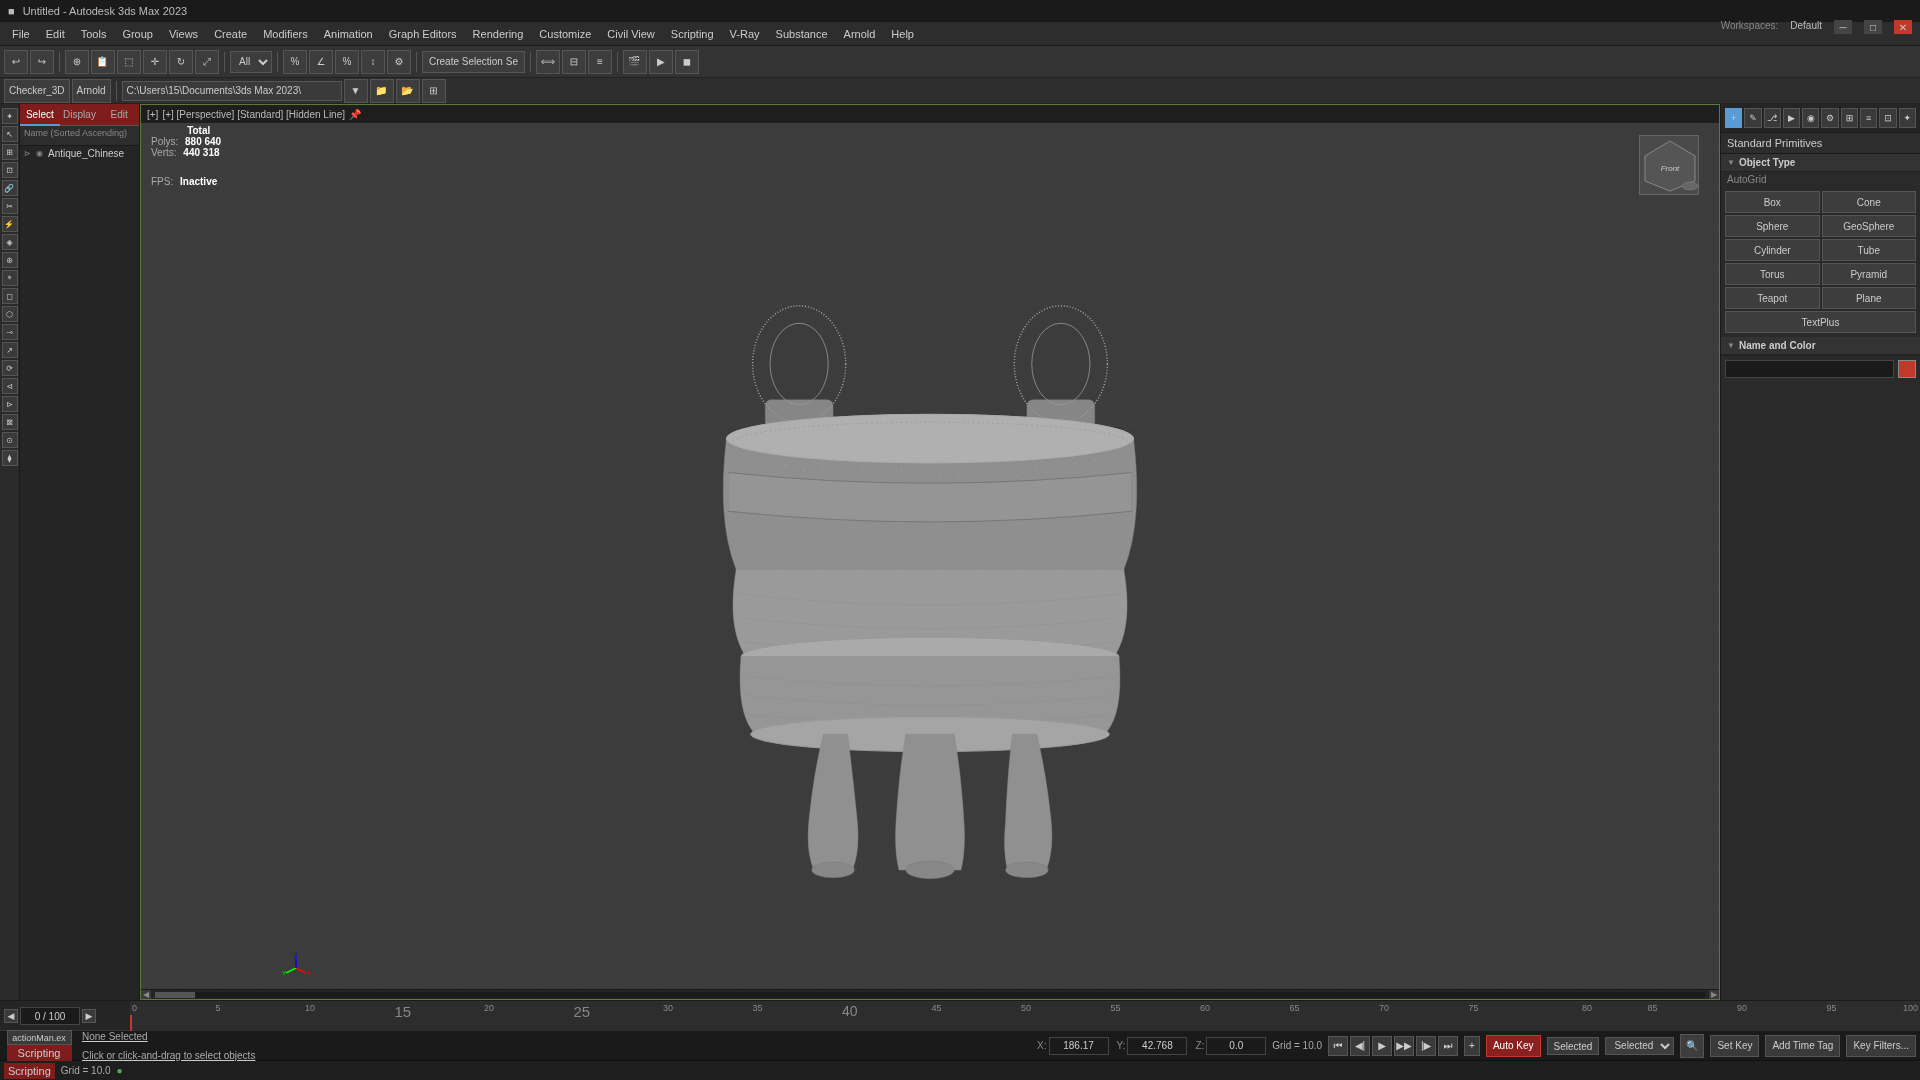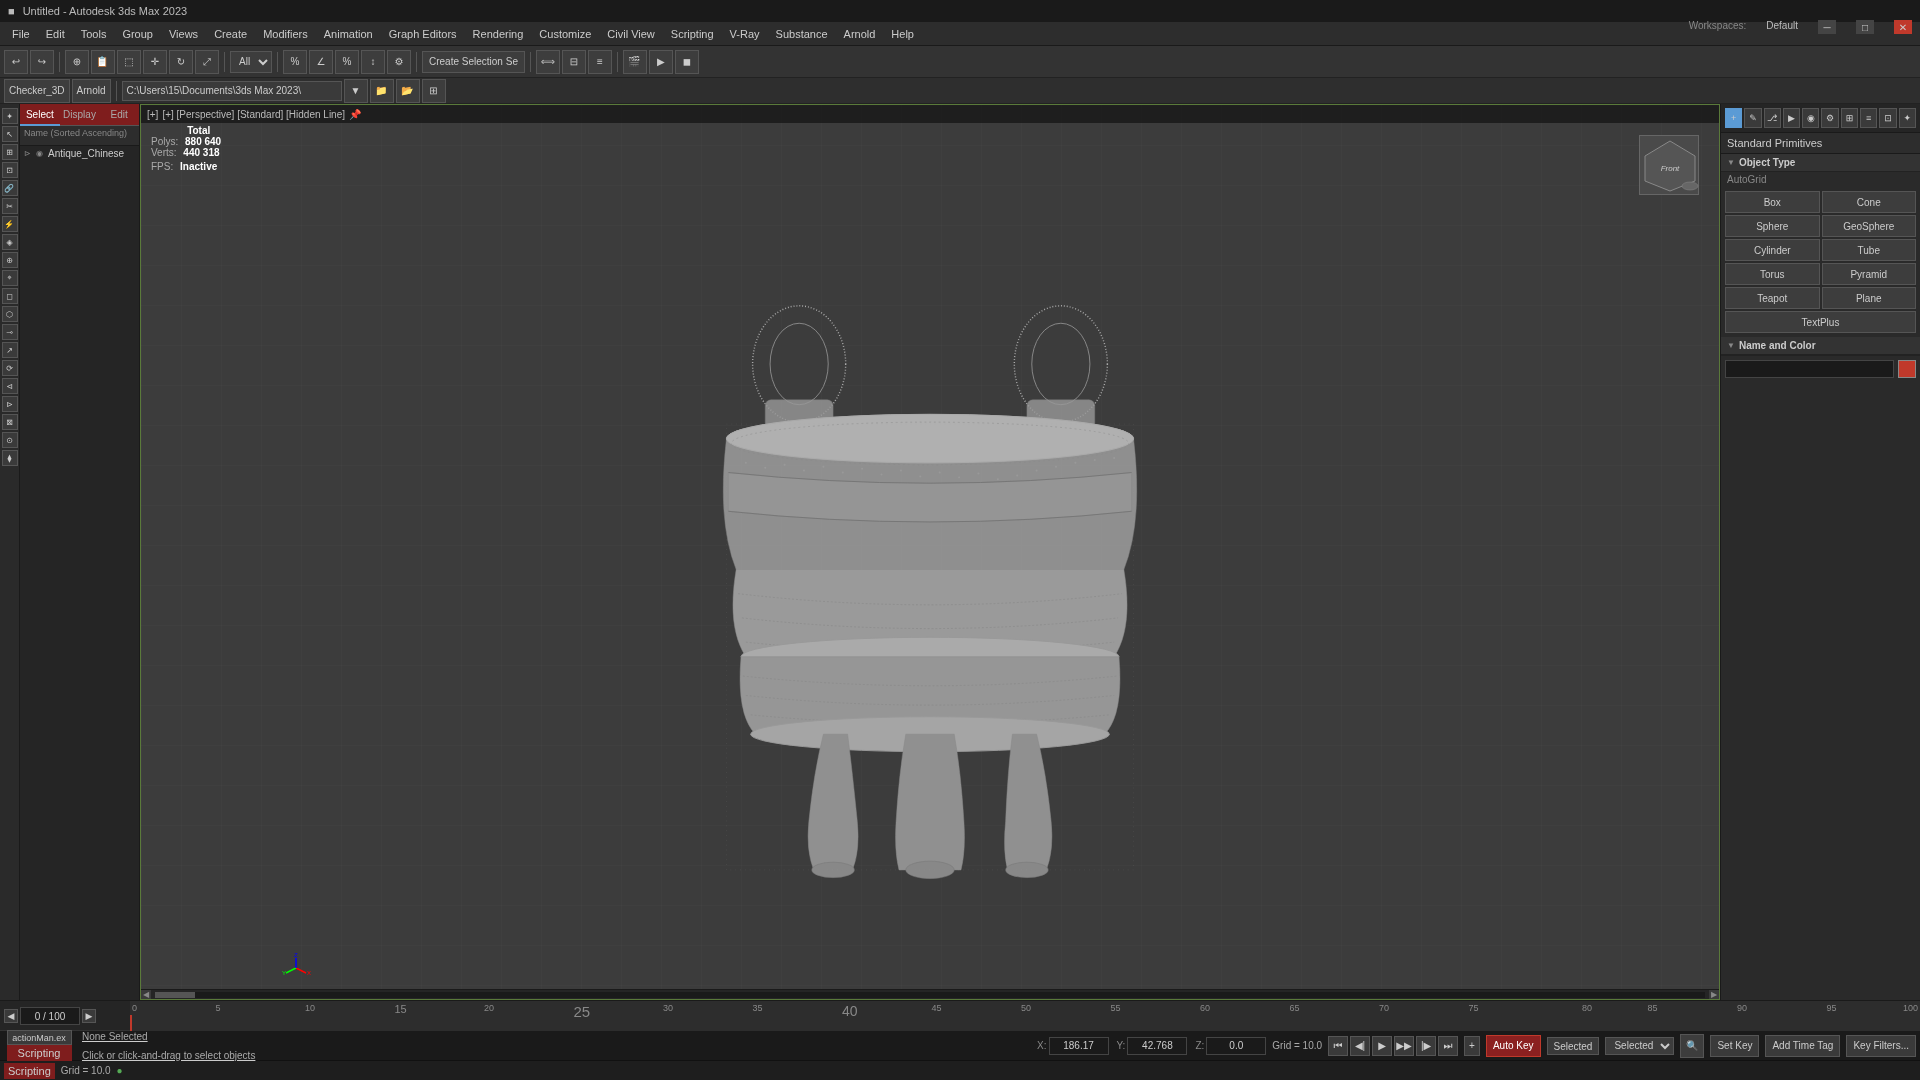--- a/index.html
+++ b/index.html
@@ -18,21 +18,21 @@
       height: 22px;
       background: #1a1a1a;
       display: flex;
       align-items: center;
       justify-content: space-between;
       padding: 0 8px;
       color: #bbb;
       font-size: 11px;
     }
     .title-bar-left { display: flex; align-items: center; gap: 8px; }
-    .title-bar-controls { display: flex; gap: 20px; margin-top: 32px; }
+    .title-bar-controls { display: flex; gap: 12px; margin-top: 32px; }
     .title-btn {
       width: 18px; height: 14px;
       background: #444;
       border: none;
       color: #ccc;
       font-size: 10px;
       cursor: pointer;
       display: flex; align-items: center; justify-content: center;
     }
     .title-btn.close { background: #c0392b; }
@@ -210,21 +210,21 @@
     }
     .viewport-info {
       position: absolute;
       top: 20px; left: 10px;
       font-size: 10px;
       color: #ccc;
     }
     .viewport-info .label { color: #aaa; }
     .viewport-info .value { color: #fff; font-weight: bold; }
     .fps-info {
-      margin-top: 3px;
+      margin-top: 18px;
       font-size: 10px;
       color: #ccc;
     }
 
     
     .object-3d {
       position: absolute;
       top: 50%; left: 50%;
       transform: translate(-50%, -48%);
       width: 580px;
@@ -816,21 +816,21 @@
     <button class="timeline-nav-btn">◀</button>
     <div class="timeline-frame">0 / 100</div>
     <button class="timeline-nav-btn">▶</button>
   </div>
   <div class="timeline-ruler" style="position:relative;flex:1;height:30px;background:#2d2d2d;overflow:hidden;">
 
     <div style="position:absolute;top:14px;left:0;width:2px;height:16px;background:#c0392b;"></div>
     <span style="position:absolute;top:2px;left:2px;font-size:9px;color:#888;">0</span>
     <span style="position:absolute;top:2px;left:calc(5% - 4px);font-size:9px;color:#888;">5</span>
     <span style="position:absolute;top:2px;left:calc(10% - 4px);font-size:9px;color:#888;">10</span>
-    <span style="position:absolute;top:2px;left:calc(15% - 4px);font-size:11px;color:#888;text-align:center;">15</span>
+    <span style="position:absolute;top:2px;left:calc(15% - 4px);font-size:15px;color:#888;text-align:center;">15</span>
     <span style="position:absolute;top:2px;left:calc(20% - 4px);font-size:9px;color:#888;">20</span>
     <span style="position:absolute;top:2px;left:calc(25% - 4px);font-size:15px;color:#888;">25</span>
     <span style="position:absolute;top:2px;left:calc(30% - 4px);font-size:9px;color:#888;">30</span>
     <span style="position:absolute;top:2px;left:calc(35% - 4px);font-size:9px;color:#888;">35</span>
     <span style="position:absolute;top:2px;left:calc(40% - 4px);font-size:14px;color:#888;">40</span>
     <span style="position:absolute;top:2px;left:calc(45% - 4px);font-size:9px;color:#888;">45</span>
     <span style="position:absolute;top:2px;left:calc(50% - 4px);font-size:9px;color:#888;">50</span>
     <span style="position:absolute;top:2px;left:calc(55% - 4px);font-size:9px;color:#888;">55</span>
     <span style="position:absolute;top:2px;left:calc(60% - 4px);font-size:9px;color:#888;">60</span>
     <span style="position:absolute;top:2px;left:calc(65% - 4px);font-size:9px;color:#888;">65</span>

